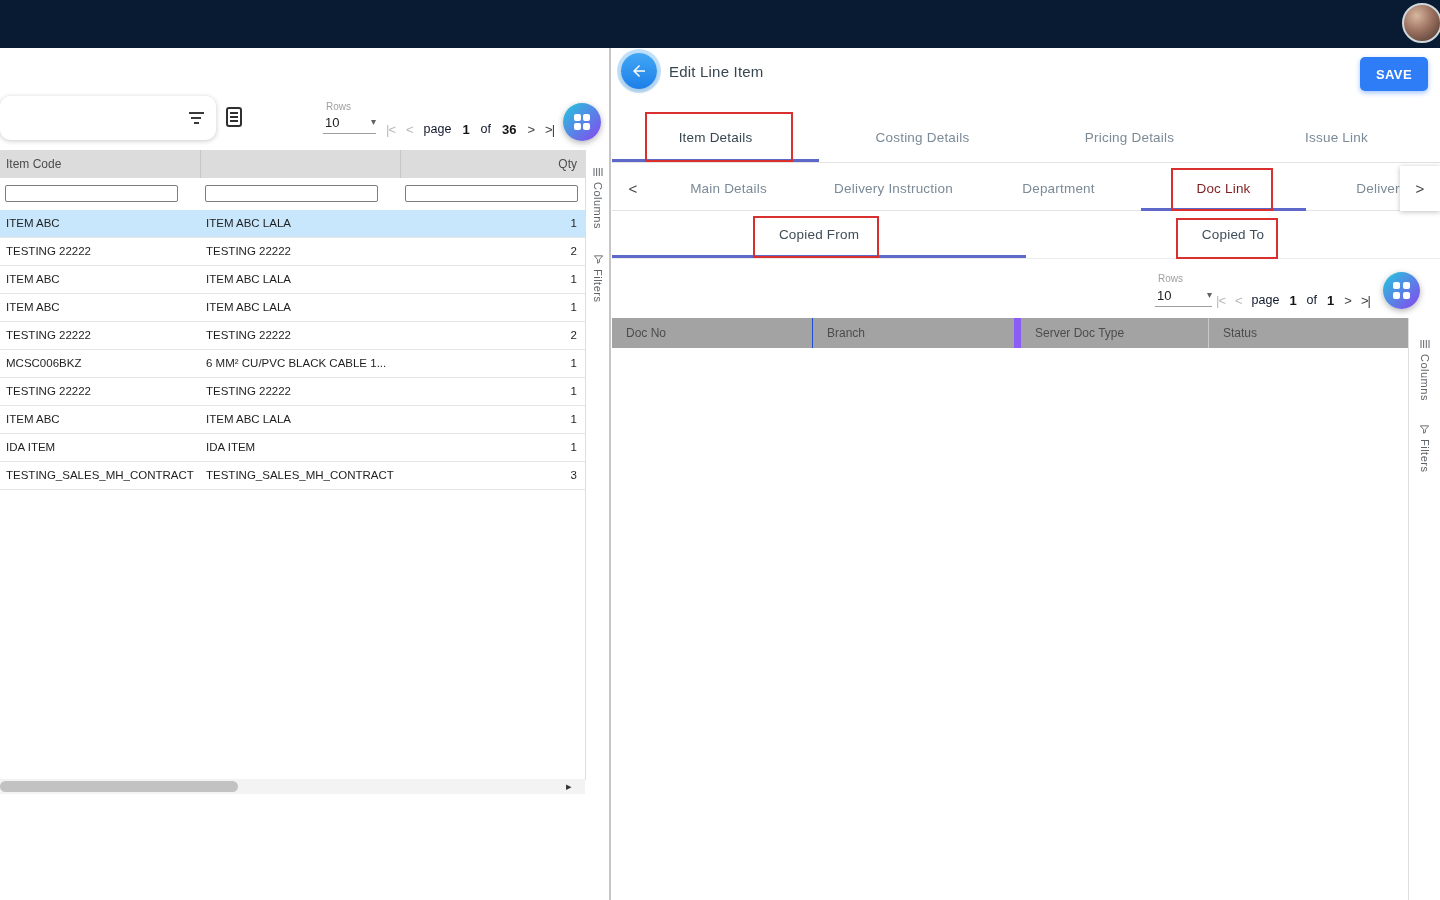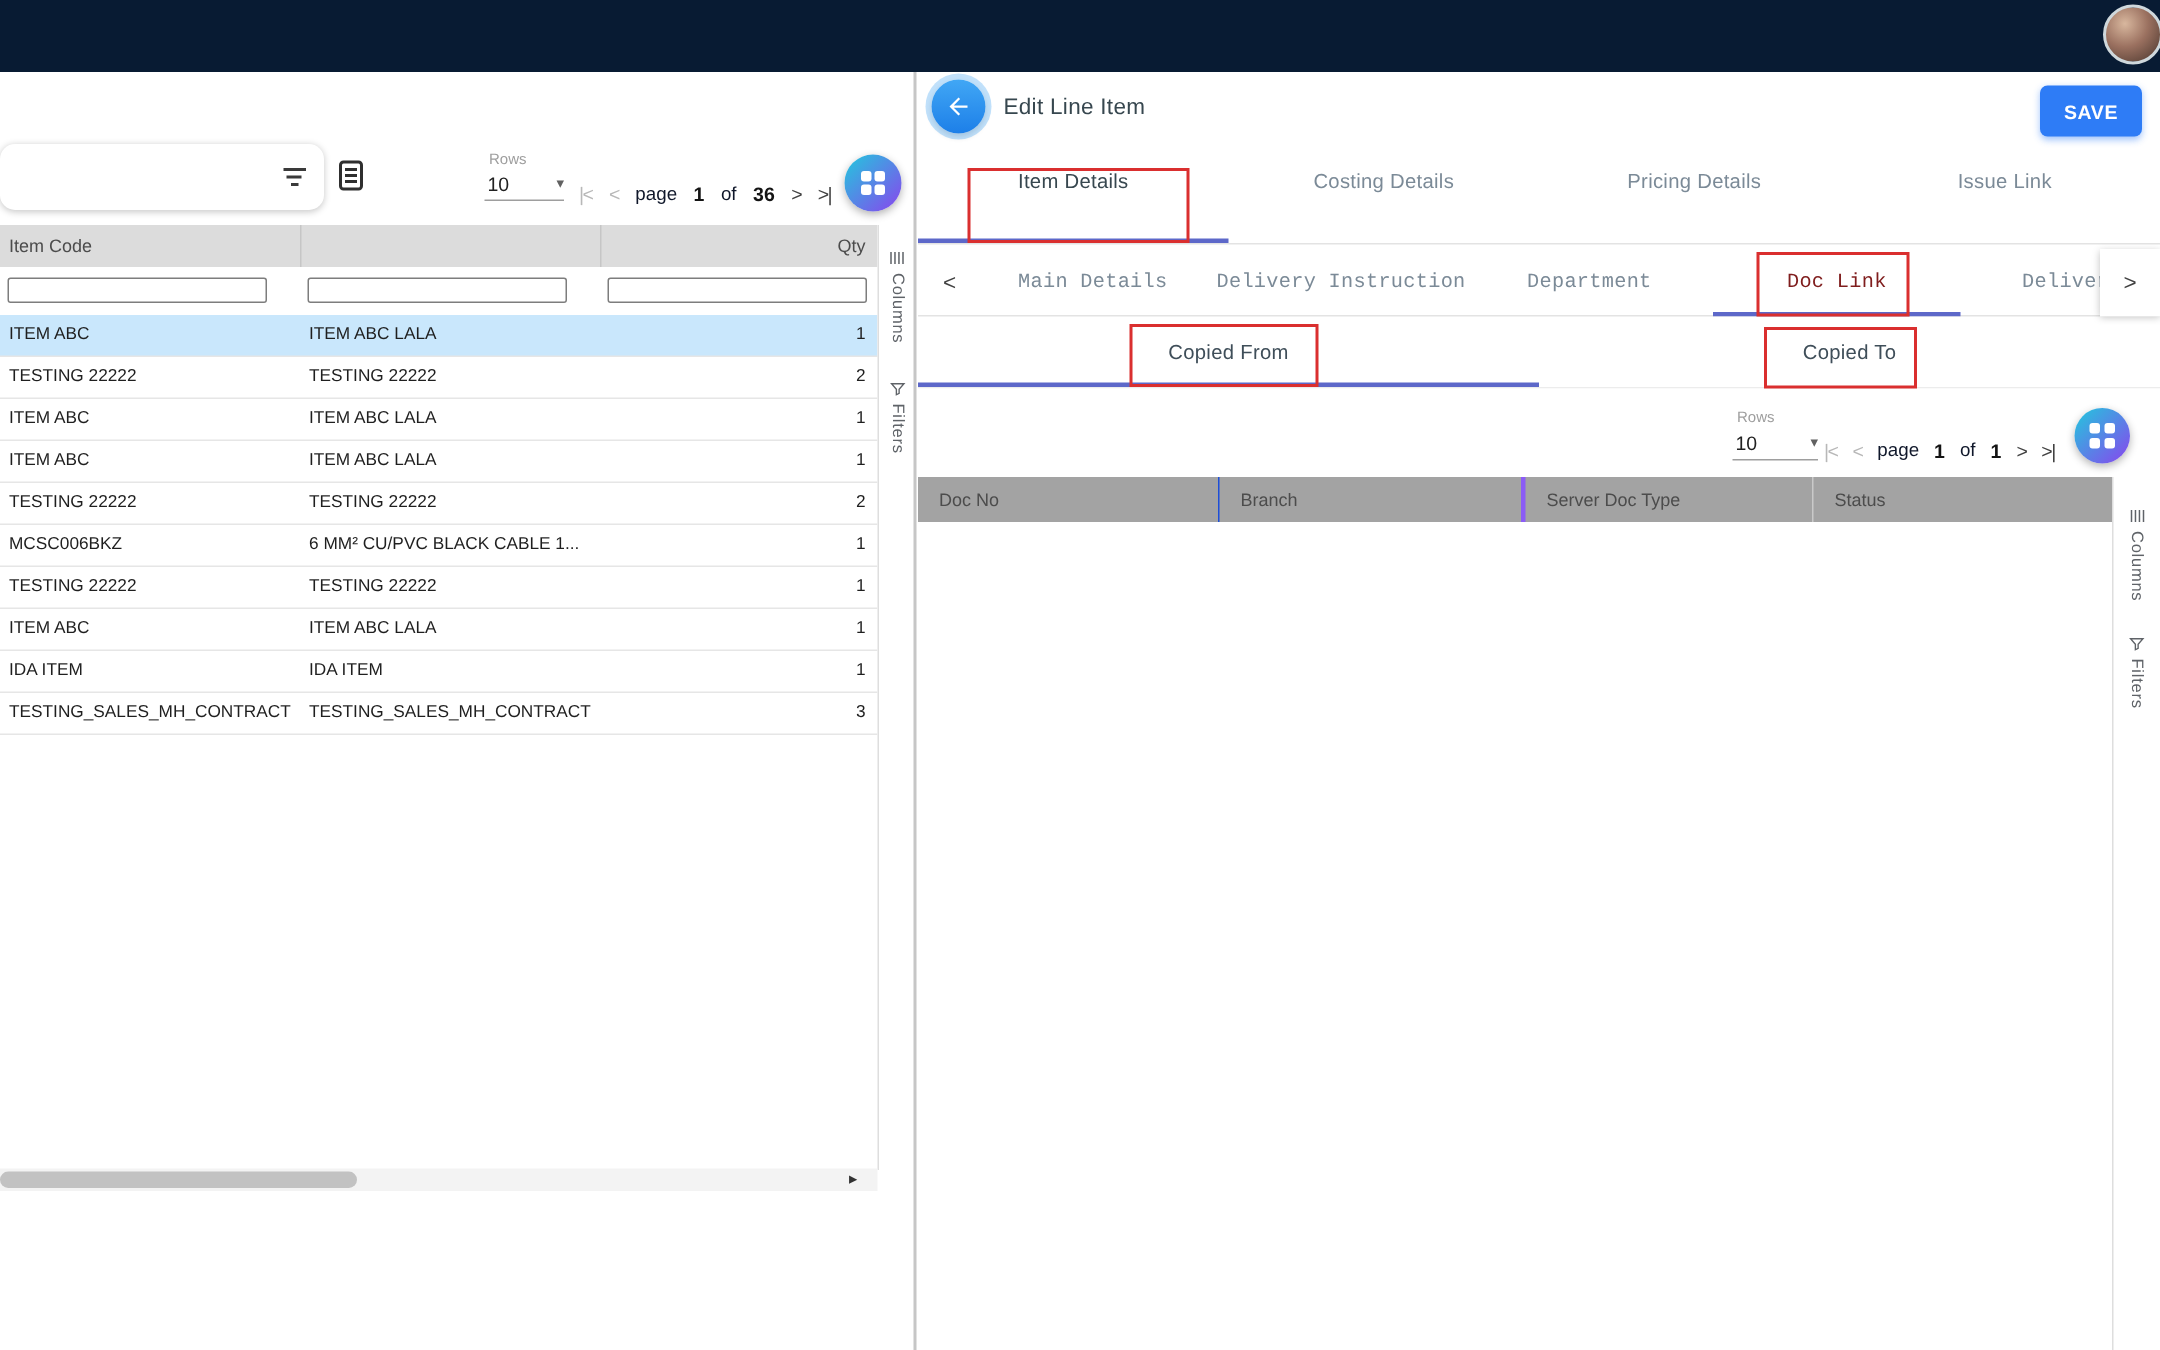--- a/index.html
+++ b/index.html
@@ -81,50 +81,50 @@
   .back-btn{position:absolute;left:9px;top:5px;width:36px;height:36px;border-radius:50%;cursor:pointer;
     background:linear-gradient(180deg,#41a7f5,#1d7fe8);
     box-shadow:0 0 0 4px rgba(100,181,246,.4),0 2px 4px rgba(0,0,0,.2);
     display:flex;align-items:center;justify-content:center;}
   .rp-title{position:absolute;left:57px;top:15px;font-size:15px;font-weight:normal;color:#37474f;letter-spacing:.2px;}
   .save-btn{position:absolute;left:748px;top:9px;width:68px;height:34px;background:#2e7cf6;border:none;
     border-radius:5px;color:#fff;font:bold 13px "Liberation Sans",sans-serif;letter-spacing:.4px;cursor:pointer;
     box-shadow:0 2px 5px rgba(46,124,246,.45);}
 
   .main-tabs{position:absolute;left:0;top:65px;width:828px;height:50px;display:flex;border-bottom:1px solid #e3e3e3;}
-  .mtab{position:relative;flex:1;display:flex;justify-content:center;
+  .mtab{position:relative;flex:1;display:flex;align-items:center;justify-content:center;
     font-size:13.5px;color:#7b8a97;letter-spacing:.2px;cursor:pointer;}
   .mtab.active{color:#37474f;}
   .tab-underline{position:absolute;left:0;bottom:0;width:100%;height:3px;background:#5d68c9;}
 
   .sub-tabs{position:absolute;left:0;top:117px;width:828px;height:46px;border-bottom:1px solid #e3e3e3;}
   .sub-chevron-left{position:absolute;left:8px;top:0;width:26px;height:46px;display:flex;align-items:center;
     justify-content:center;font-size:15px;color:#424242;cursor:pointer;}
-  .sub-scroll{position:absolute;left:34px;top:0;width:754px;height:46px;overflow:hidden;display:flex;font-family:Liberation Mono, monospace;}
+  .sub-scroll{position:absolute;left:34px;top:0;width:754px;height:46px;overflow:hidden;display:flex;}
   .stab{position:relative;flex:0 0 165px;display:flex;align-items:center;justify-content:center;
     font-size:13.5px;color:#7b8a97;letter-spacing:.2px;cursor:pointer;white-space:nowrap;}
   .stab.active{color:#7f1d1d;}
   .sub-chevron-right{position:absolute;left:788px;top:1px;width:40px;height:45px;background:#fff;
     box-shadow:0 1px 5px rgba(0,0,0,.25);display:flex;align-items:center;justify-content:center;
     font-size:15px;color:#424242;cursor:pointer;}
 
   .copy-tabs{position:absolute;left:0;top:163px;width:828px;height:48px;display:flex;border-bottom:1px solid #ececec;}
   .ctab{position:relative;flex:1;display:flex;align-items:center;justify-content:center;
     font-size:13.5px;color:#3f4e59;letter-spacing:.2px;cursor:pointer;}
 
   .rp-toolbar{position:absolute;left:0;top:211px;width:828px;height:59px;background:#fff;}
   .rp .rows-label{left:546px;top:14px;}
   .rp .rows-select{left:543px;top:26px;width:57px;}
   .rp .pager{left:604px;top:30px;height:22px;gap:10px;}
   .rp .grad-btn{left:771px;top:13px;width:37px;height:37px;}
 
   .rt-header{position:absolute;left:0;top:270px;width:796px;height:30px;background:#a3a3a3;display:flex;}
   .rt-cell{line-height:30px;font-size:12px;color:#4c4c4c;padding-left:14px;white-space:nowrap;overflow:hidden;}
   .rt-c1{width:200px;} .rt-c2{width:202px;border-left:1px solid #1d4ed8;}
-  .rt-c3{width:194px;border-left:3px solid #8b5cf6;} .rt-c4{width:200px;border-left:1px solid #c9c9c9;}
+  .rt-c3{width:194px;border-left:7px solid #8b5cf6;} .rt-c4{width:200px;border-left:1px solid #c9c9c9;}
 
   .rp .strip{left:796px;top:270px;width:32px;height:582px;}
 
   
   .rbox{position:absolute;border:2px solid #da2f2f;pointer-events:none;}
   .rbox1{left:33px;top:64px;width:148px;height:50px;}
   .rbox2{left:559px;top:120px;width:102px;height:43px;}
   .rbox3{left:141px;top:168px;width:126px;height:42px;}
   .rbox4{left:564px;top:170px;width:102px;height:41px;}
 </style>

